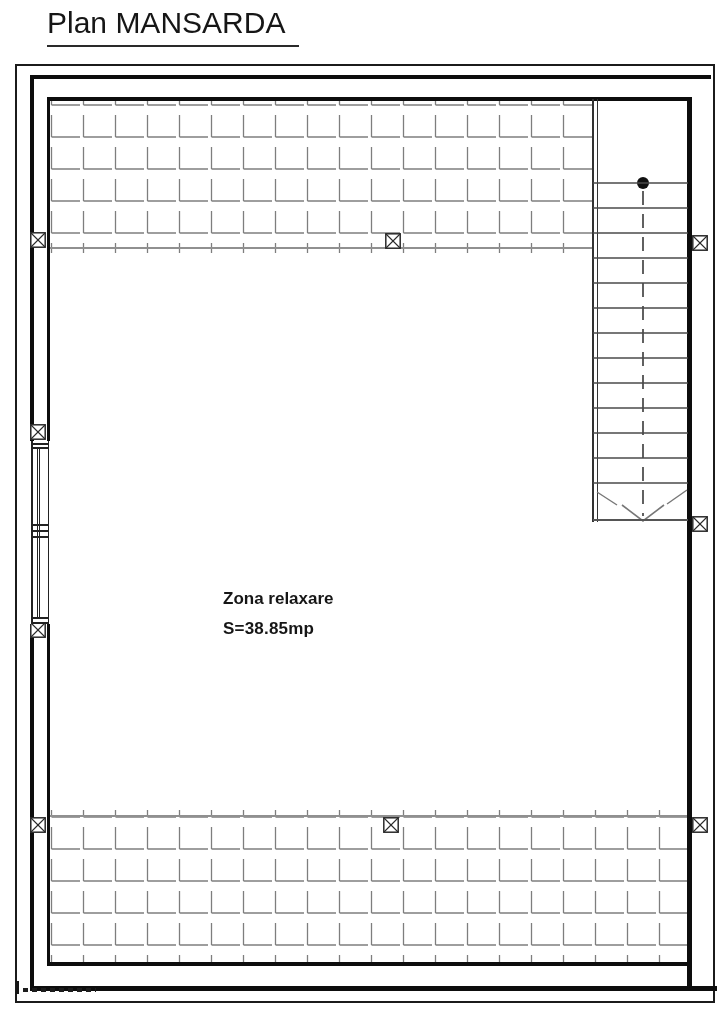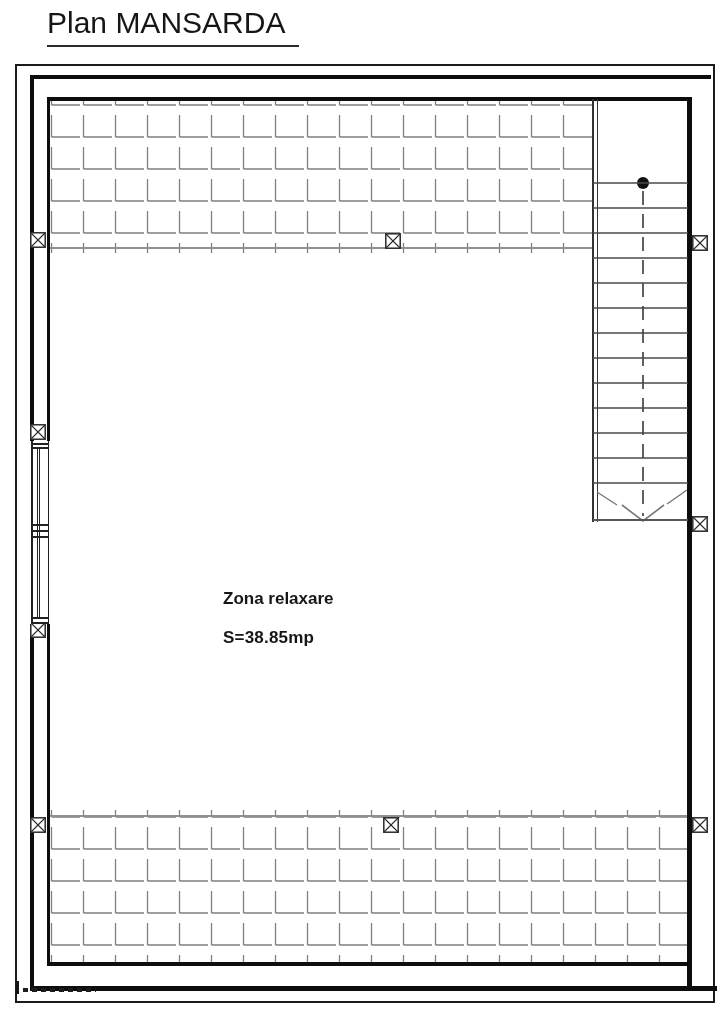--- a/index.html
+++ b/index.html
@@ -27,21 +27,21 @@
 
   .xbox { position:absolute; width:16px; height:16px; }
 
   .window-assembly { position:absolute; left:29px; top:441px; width:22px; height:183px; background:#ffffff; }
   .window-assembly .wl { position:absolute; background:#222222; }
 
   .room-label {
     position:absolute; left:223px; top:589px; width:150px;
     text-align:left; color:#161616; font-weight:bold; font-size:17px; line-height:20px;
   }
-  .room-label .area { margin-top:19px; letter-spacing:0.2px; }
+  .room-label .area { margin-top:10px; letter-spacing:0.2px; }
 
   .watermark { position:absolute; left:16px; top:981px; width:82px; height:15px; filter:blur(0.5px); }
   .watermark .tick { position:absolute; left:0; top:0; width:3px; height:13px; background:#161616; }
   .watermark .dashes {
     position:absolute; left:7px; top:7px; width:73px; height:4px;
     background:repeating-linear-gradient(90deg,#1c1c1c 0 5px, transparent 5px 9px);
   }
 </style>
 </head>
 <body>

